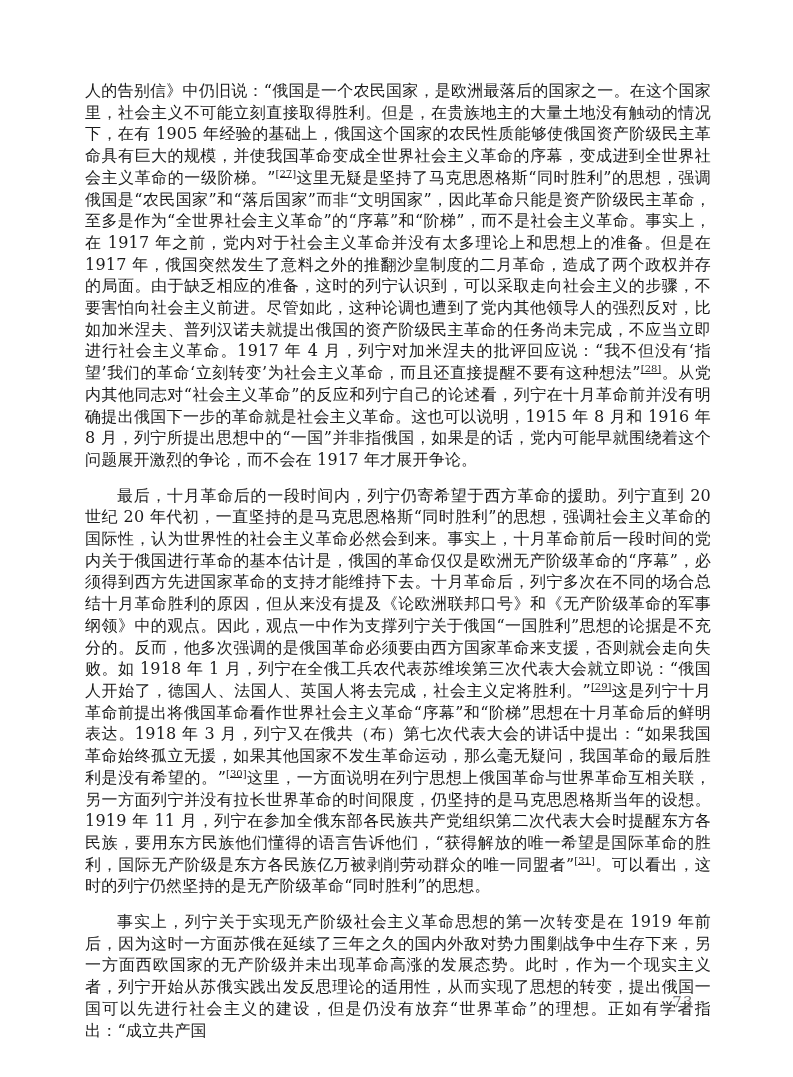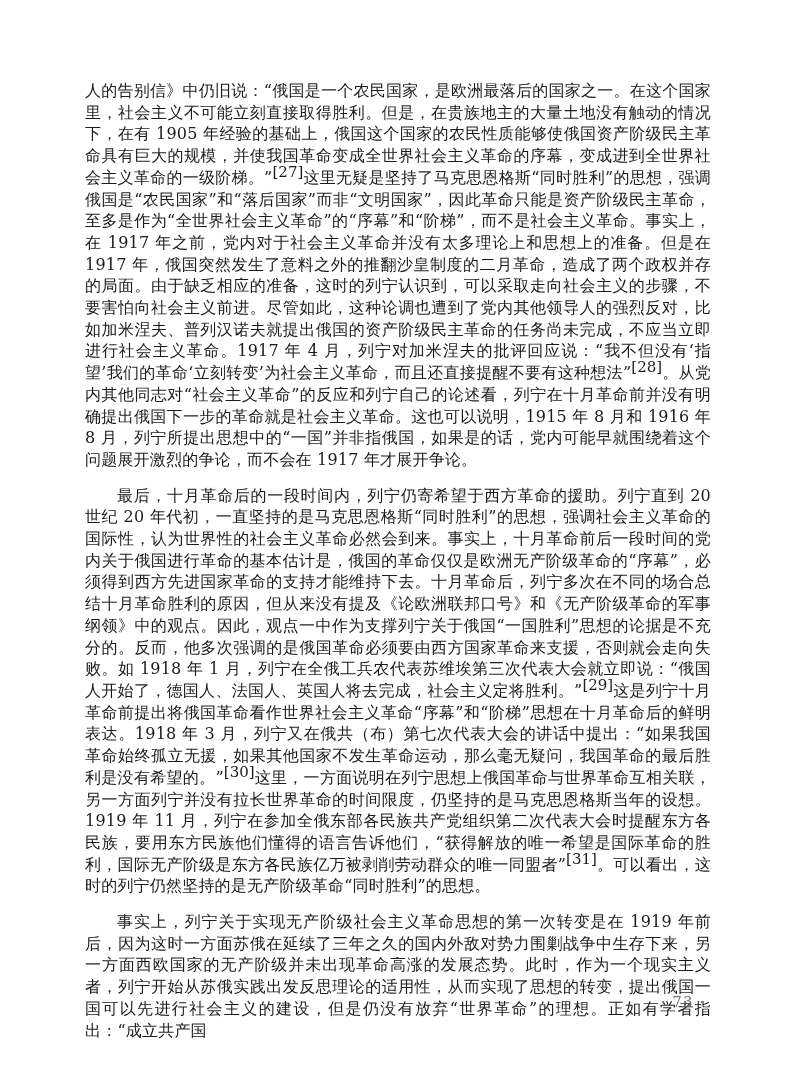--- a/index.html
+++ b/index.html
@@ -30,24 +30,25 @@
   }
   .text-block p {
     margin: 0;
     padding: 0;
   }
   .text-block p.indent {
     text-indent: 2em;
     margin-top: 14px;
   }
   sup.fn {
-    font-size: 15px;
+    font-size: 10px;
     line-height: 0;
     vertical-align: super;
     letter-spacing: 0;
+    text-decoration: underline;
   }
   .page-number {
     position: absolute;
     right: 88px;
     bottom: 66px;
     font-size: 15px;
     letter-spacing: 1px;
     color: #737373;
   }
 </style>

